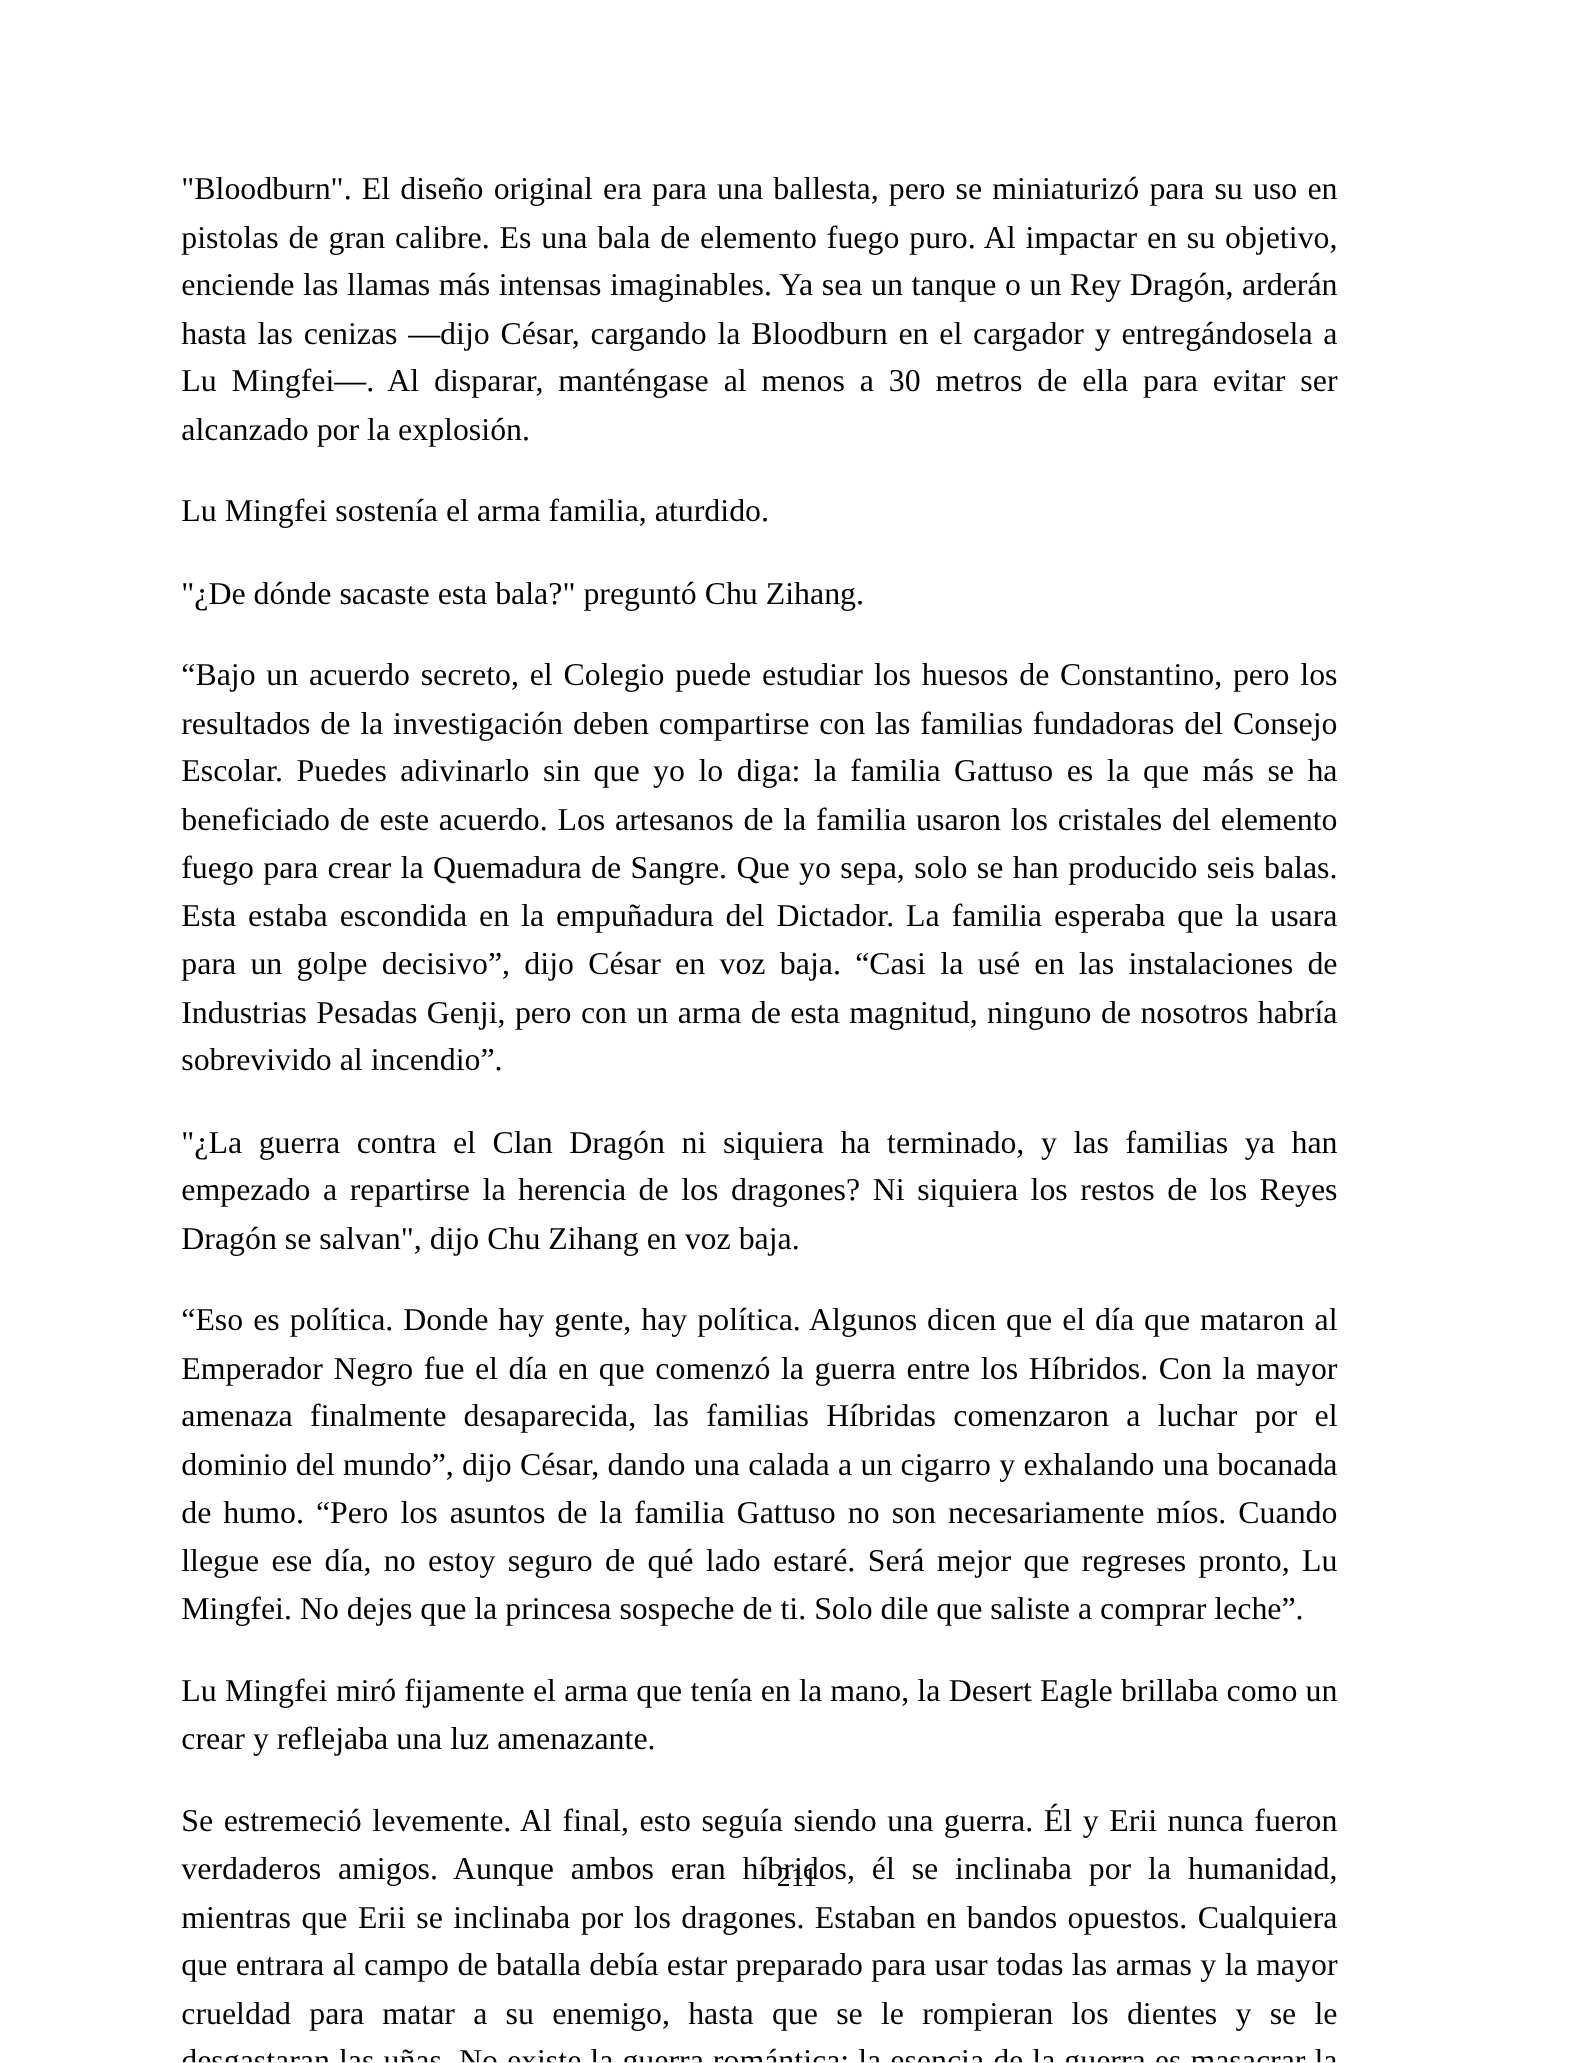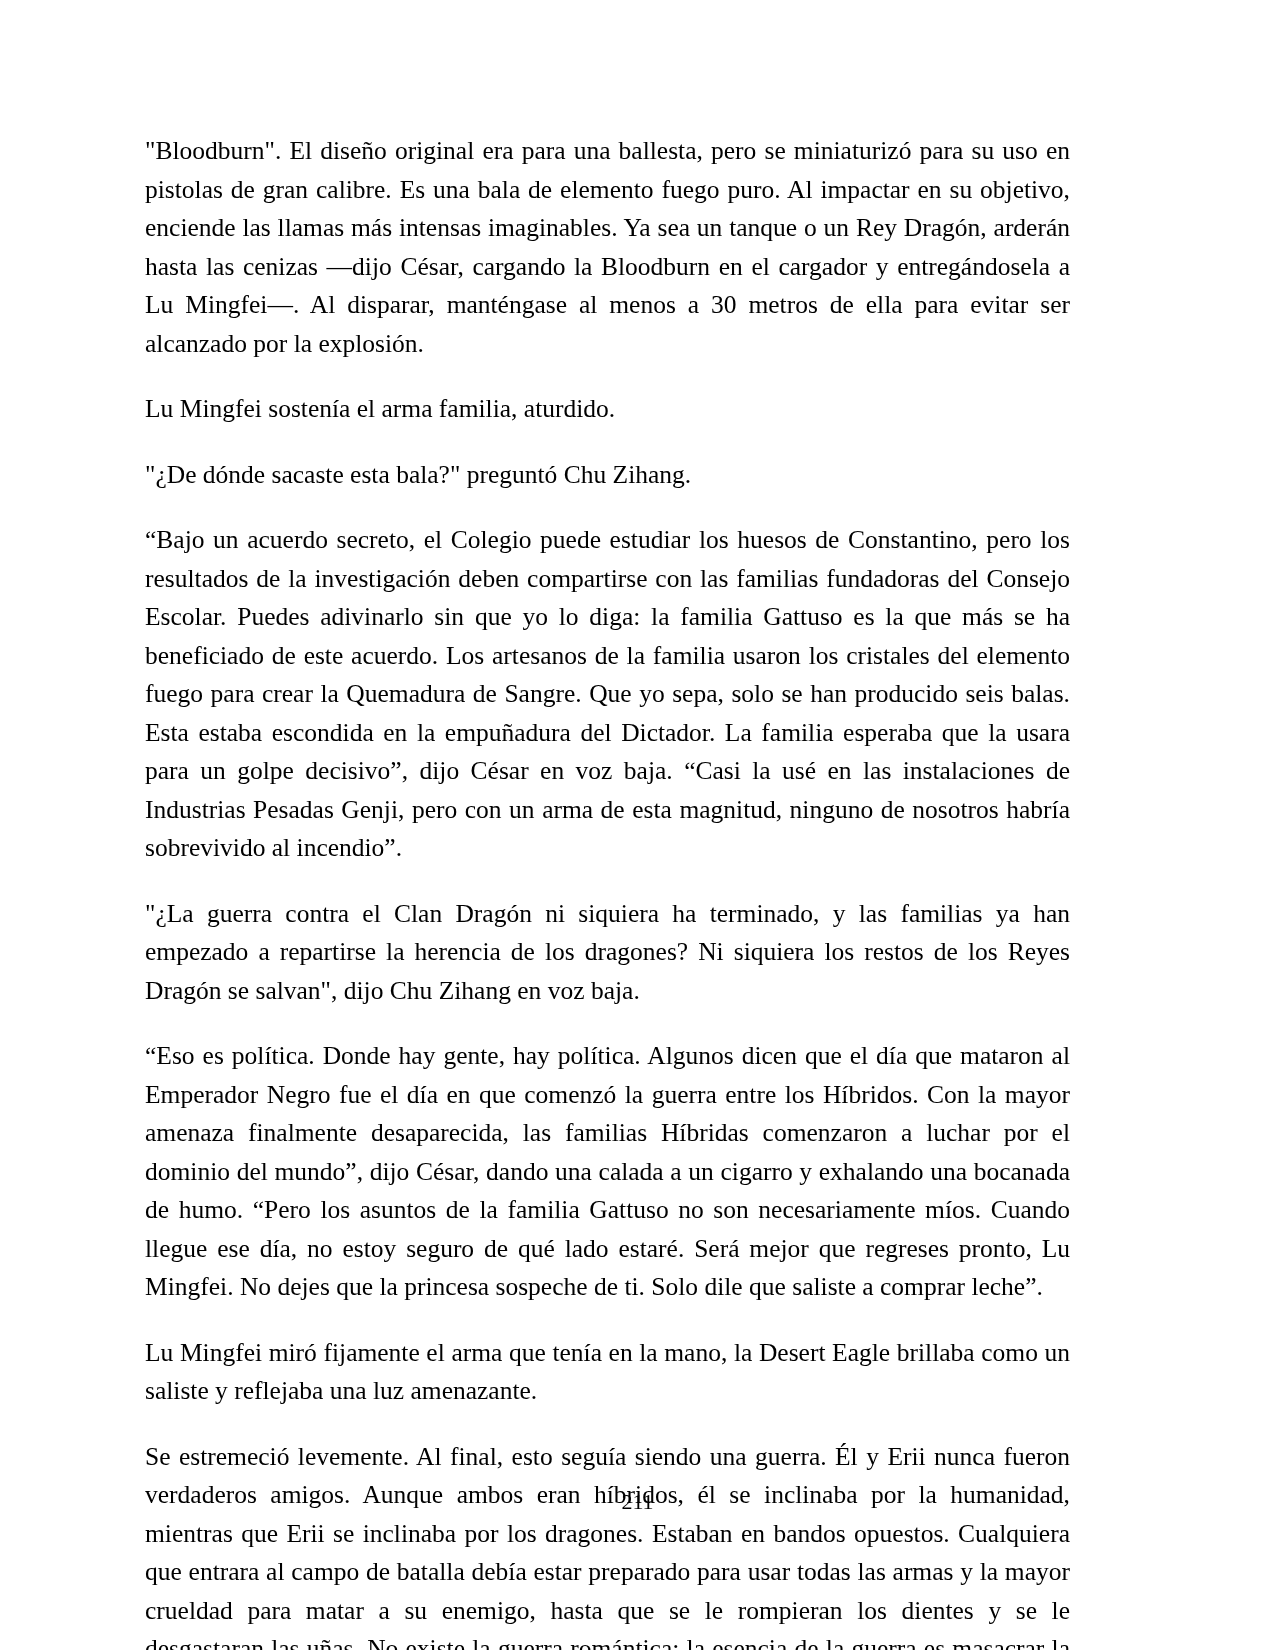--- a/index.html
+++ b/index.html
@@ -52,17 +52,17 @@
 <body>
 
 <div class="page">
   <div class="content">
     <p class="para">"Bloodburn". El diseño original era para una ballesta, pero se miniaturizó para su uso en pistolas de gran calibre. Es una bala de elemento fuego puro. Al impactar en su objetivo, enciende las llamas más intensas imaginables. Ya sea un tanque o un Rey Dragón, arderán hasta las cenizas —dijo César, cargando la Bloodburn en el cargador y entregándosela a Lu Mingfei—. Al disparar, manténgase al menos a 30 metros de ella para evitar ser alcanzado por la explosión.</p>
     <p class="para">Lu Mingfei sostenía el arma familia, aturdido.</p>
     <p class="para">"¿De dónde sacaste esta bala?" preguntó Chu Zihang.</p>
     <p class="para">“Bajo un acuerdo secreto, el Colegio puede estudiar los huesos de Constantino, pero los resultados de la investigación deben compartirse con las familias fundadoras del Consejo Escolar. Puedes adivinarlo sin que yo lo diga: la familia Gattuso es la que más se ha beneficiado de este acuerdo. Los artesanos de la familia usaron los cristales del elemento fuego para crear la Quemadura de Sangre. Que yo sepa, solo se han producido seis balas. Esta estaba escondida en la empuñadura del Dictador. La familia esperaba que la usara para un golpe decisivo”, dijo César en voz baja. “Casi la usé en las instalaciones de Industrias Pesadas Genji, pero con un arma de esta magnitud, ninguno de nosotros habría sobrevivido al incendio”.</p>
     <p class="para">"¿La guerra contra el Clan Dragón ni siquiera ha terminado, y las familias ya han empezado a repartirse la herencia de los dragones? Ni siquiera los restos de los Reyes Dragón se salvan", dijo Chu Zihang en voz baja.</p>
     <p class="para">“Eso es política. Donde hay gente, hay política. Algunos dicen que el día que mataron al Emperador Negro fue el día en que comenzó la guerra entre los Híbridos. Con la mayor amenaza finalmente desaparecida, las familias Híbridas comenzaron a luchar por el dominio del mundo”, dijo César, dando una calada a un cigarro y exhalando una bocanada de humo. “Pero los asuntos de la familia Gattuso no son necesariamente míos. Cuando llegue ese día, no estoy seguro de qué lado estaré. Será mejor que regreses pronto, Lu Mingfei. No dejes que la princesa sospeche de ti. Solo dile que saliste a comprar leche”.</p>
-    <p class="para">Lu Mingfei miró fijamente el arma que tenía en la mano, la Desert Eagle brillaba como un saliste y reflejaba una luz amenazante.</p>
+    <p class="para">Lu Mingfei miró fijamente el arma que tenía en la mano, la Desert Eagle brillaba como un crear y reflejaba una luz amenazante.</p>
     <p class="para">Se estremeció levemente. Al final, esto seguía siendo una guerra. Él y Erii nunca fueron verdaderos amigos. Aunque ambos eran híbridos, él se inclinaba por la humanidad, mientras que Erii se inclinaba por los dragones. Estaban en bandos opuestos. Cualquiera que entrara al campo de batalla debía estar preparado para usar todas las armas y la mayor crueldad para matar a su enemigo, hasta que se le rompieran los dientes y se le desgastaran las uñas. No existe la guerra romántica; la esencia de la guerra es masacrar la vida.</p>
   </div>
   <div class="page-number">211</div>
 </div>
 
 </body></html>

